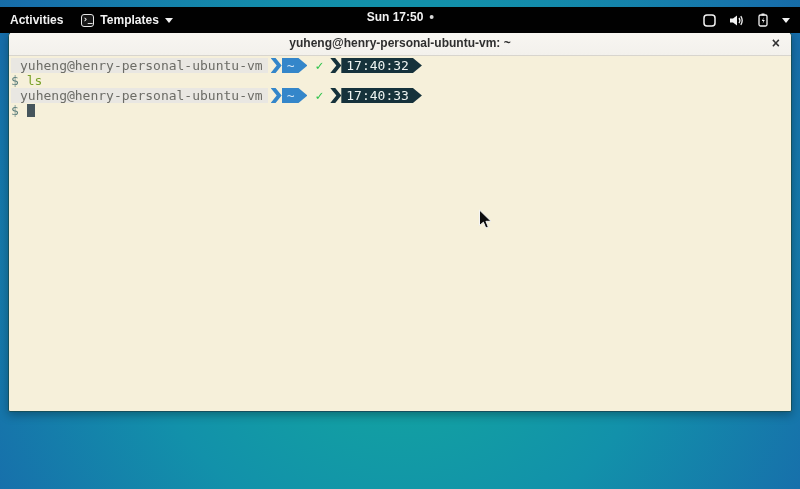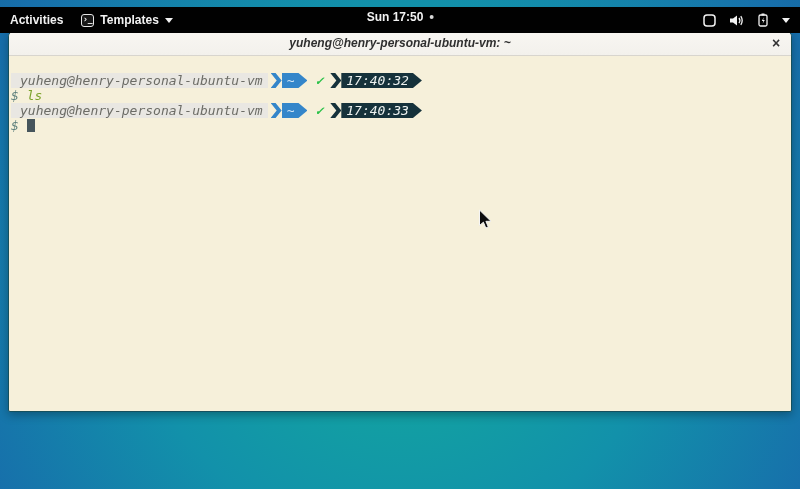--- a/index.html
+++ b/index.html
@@ -43,33 +43,32 @@
     display:flex;align-items:center;gap:6px}
   .notif-dot{width:4px;height:4px;border-radius:50%;background:#d9d9d9;display:inline-block}
   .tb-right{display:flex;align-items:center;gap:13px}
   .tb-right svg{display:block}
   
   .window{
     position:absolute;left:8px;top:30px;width:784px;height:382px;z-index:3;
     background:var(--terminal-bg);border:1px solid var(--window-border);
     border-radius:7px 7px 2px 2px;overflow:hidden;
     box-shadow:0 3px 10px rgba(0,20,30,.35);
-    font-style:italic;
   }
   .titlebar{
     height:25px;background:linear-gradient(#f8f6f2,var(--titlebar-bg));
     border-bottom:1px solid #d8d5ce;position:relative;
     display:flex;align-items:center;justify-content:center;
     font-size:12px;font-weight:600;color:var(--titlebar-fg);
   }
   .close-btn{position:absolute;right:11px;top:50%;transform:translateY(-50%);
     font-size:14px;line-height:1;color:#333;cursor:default}
   .term{
     font-family:"DejaVu Sans Mono",monospace;font-size:13px;line-height:15px;
-    padding:17px 2px 0 2px;height:408px;
+    padding:2px 2px 0 2px;height:408px;
   }
   .line{height:15px;display:flex;align-items:center;white-space:pre}
   .pstrip{background:var(--prompt-strip-bg);color:var(--prompt-user-fg);
     height:15px;line-height:15px;padding:0 5px 0 9px;display:inline-block}
   .pl-chev{display:inline-block;width:11px;height:15px;margin-left:3px;
     clip-path:polygon(0 0,45% 0,100% 50%,45% 100%,0 100%,55% 50%)}
   .pl-chev.blue{background:var(--powerline-blue)}
   .pl-chev.dark{background:var(--powerline-dark)}
   .pl-body{display:inline-block;height:15px;line-height:15px;padding:0 13px 0 5px;
     clip-path:polygon(0 0,calc(100% - 9px) 0,100% 50%,calc(100% - 9px) 100%,0 100%)}

